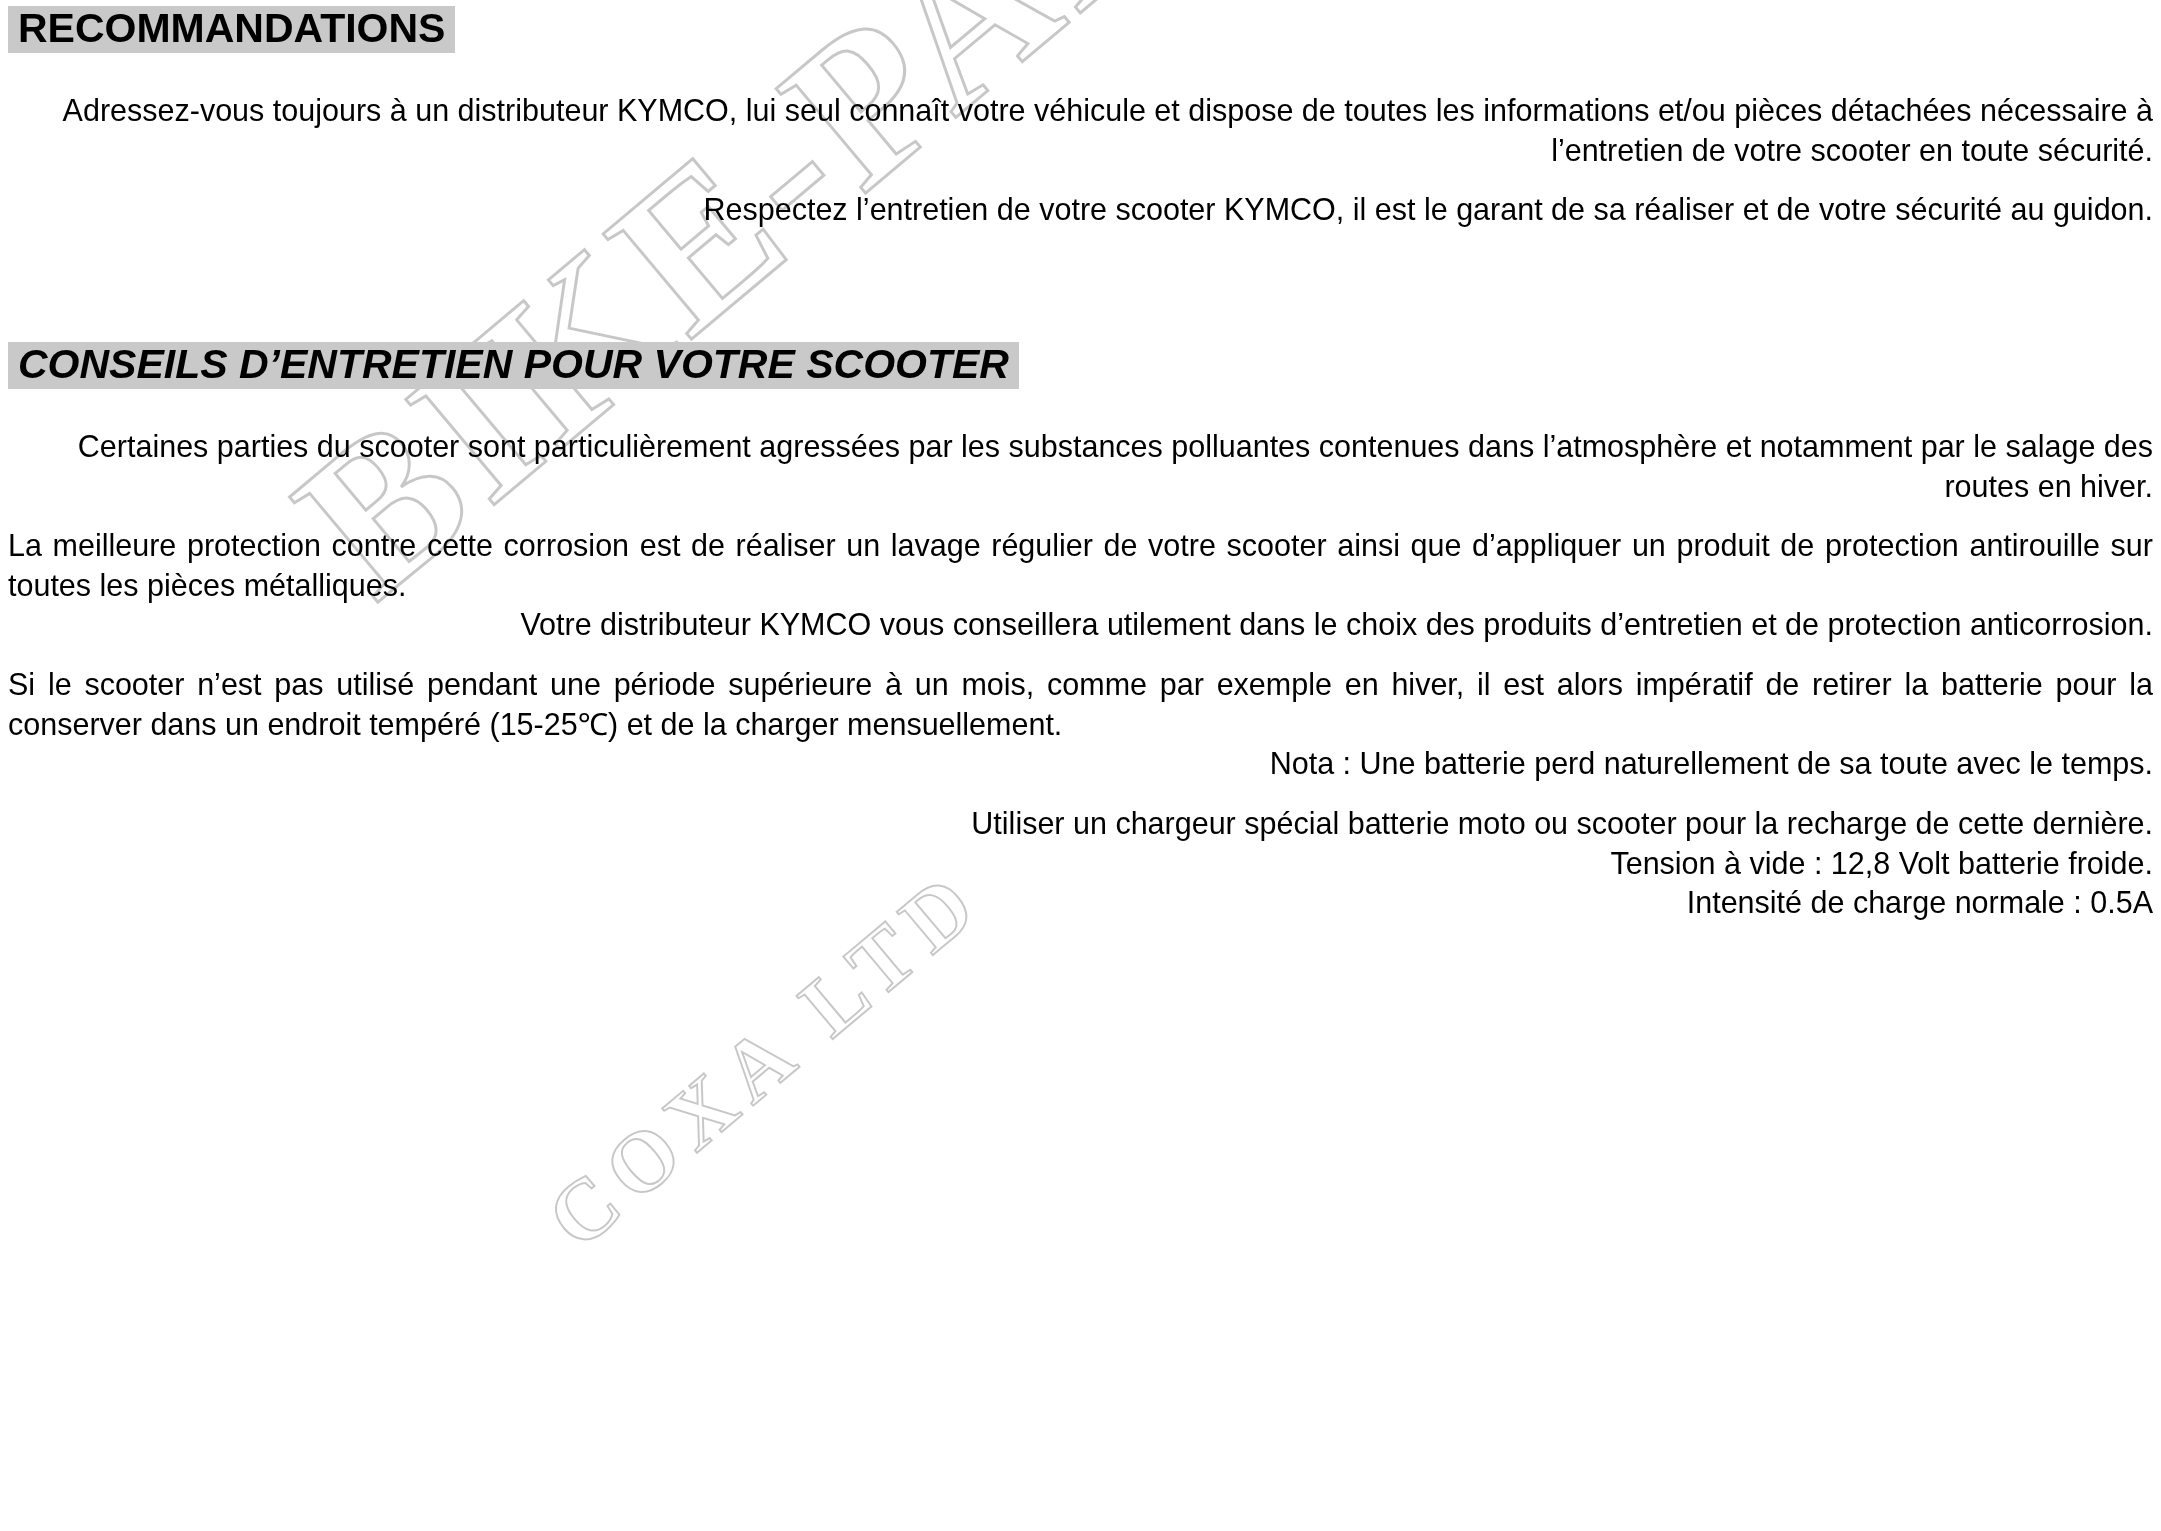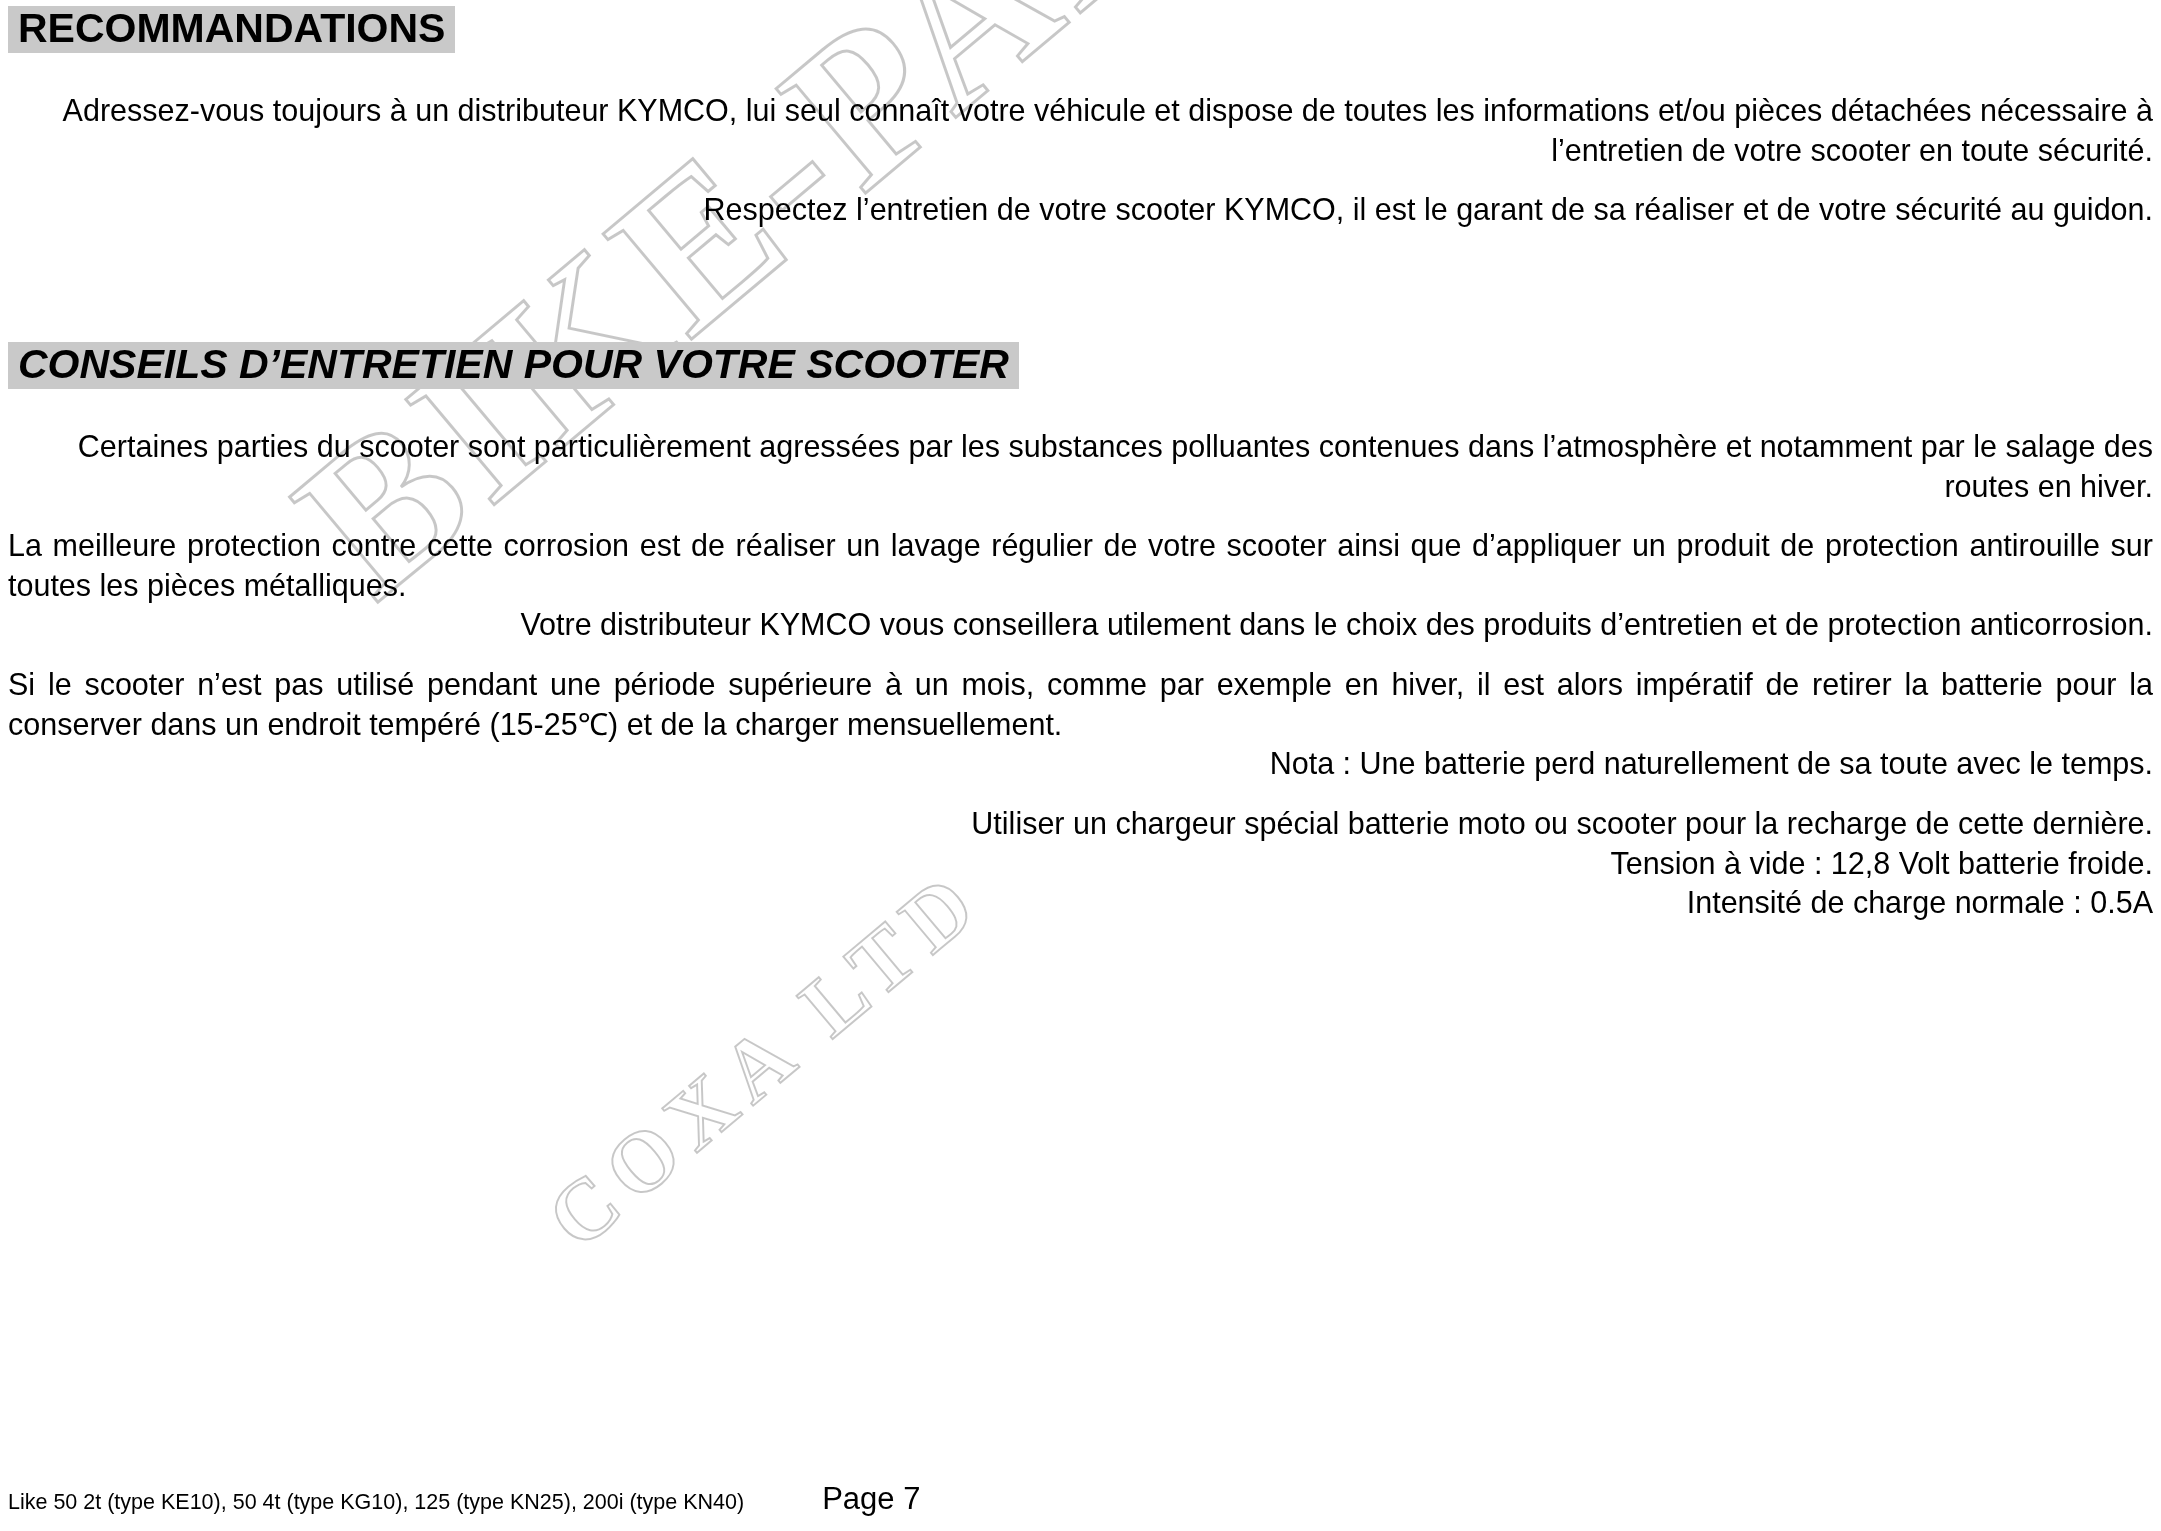--- a/index.html
+++ b/index.html
@@ -155,18 +155,14 @@
     <p class="para">Nota : Une batterie perd naturellement de sa toute avec le temps.</p>
 
     <div class="gap-sm"></div>
 
     <p class="para">Utiliser un chargeur spécial batterie moto ou scooter pour la recharge de cette dernière.</p>
     <p class="para">Tension à vide : 12,8 Volt batterie froide.</p>
     <p class="para">Intensité de charge normale : 0.5A</p>
 
   </div>
 
-  <div class="footer">
-    <div class="footer-left">Like 50 2t (type KE10), 50 4t (type KG10), 125 (type KN25), 200i (type KN40)</div>
-    <div class="footer-page">Page 7</div>
-  </div>
 
 </div>
 
 </body></html>

